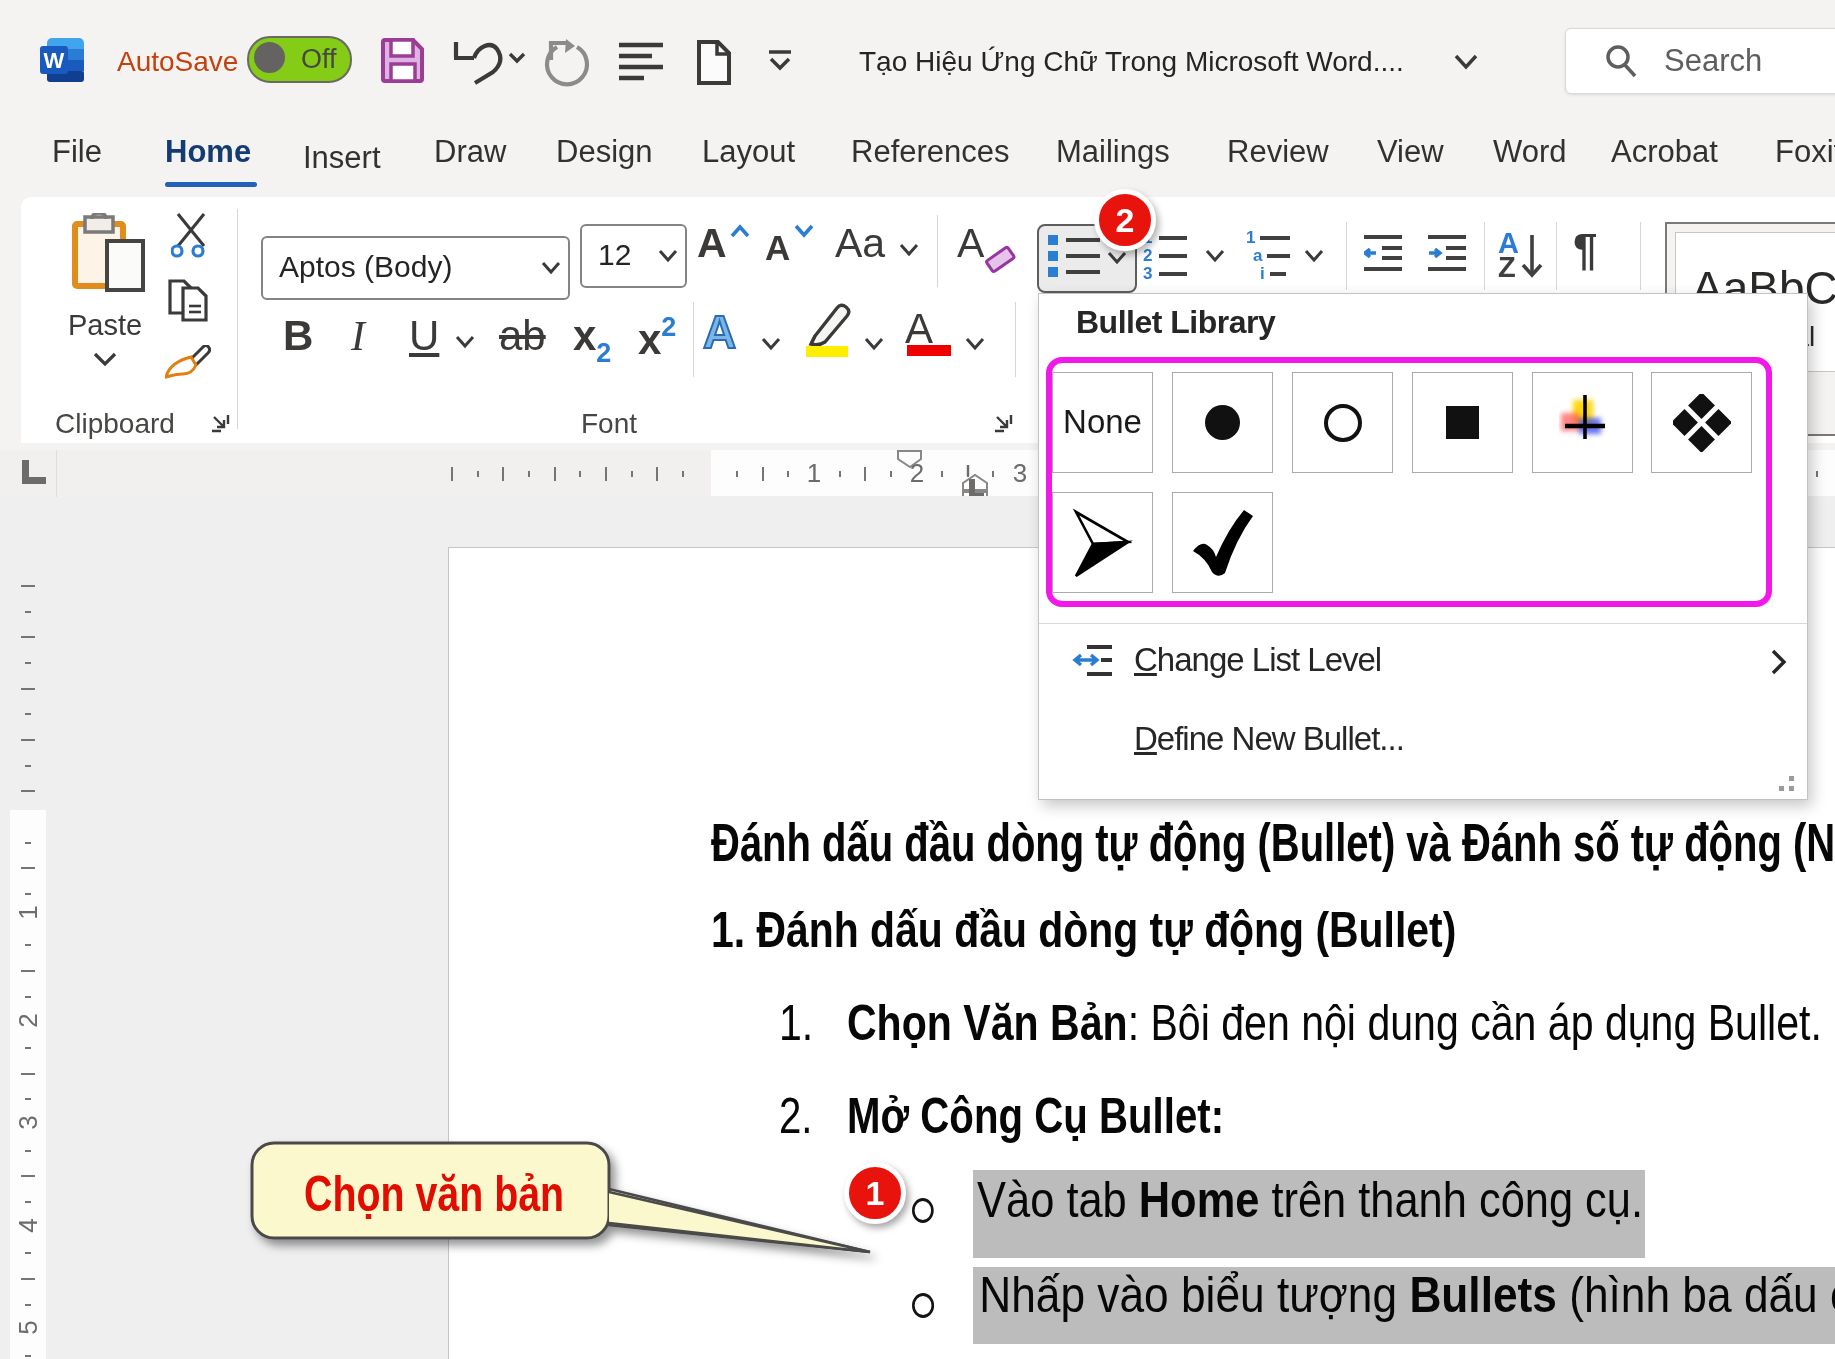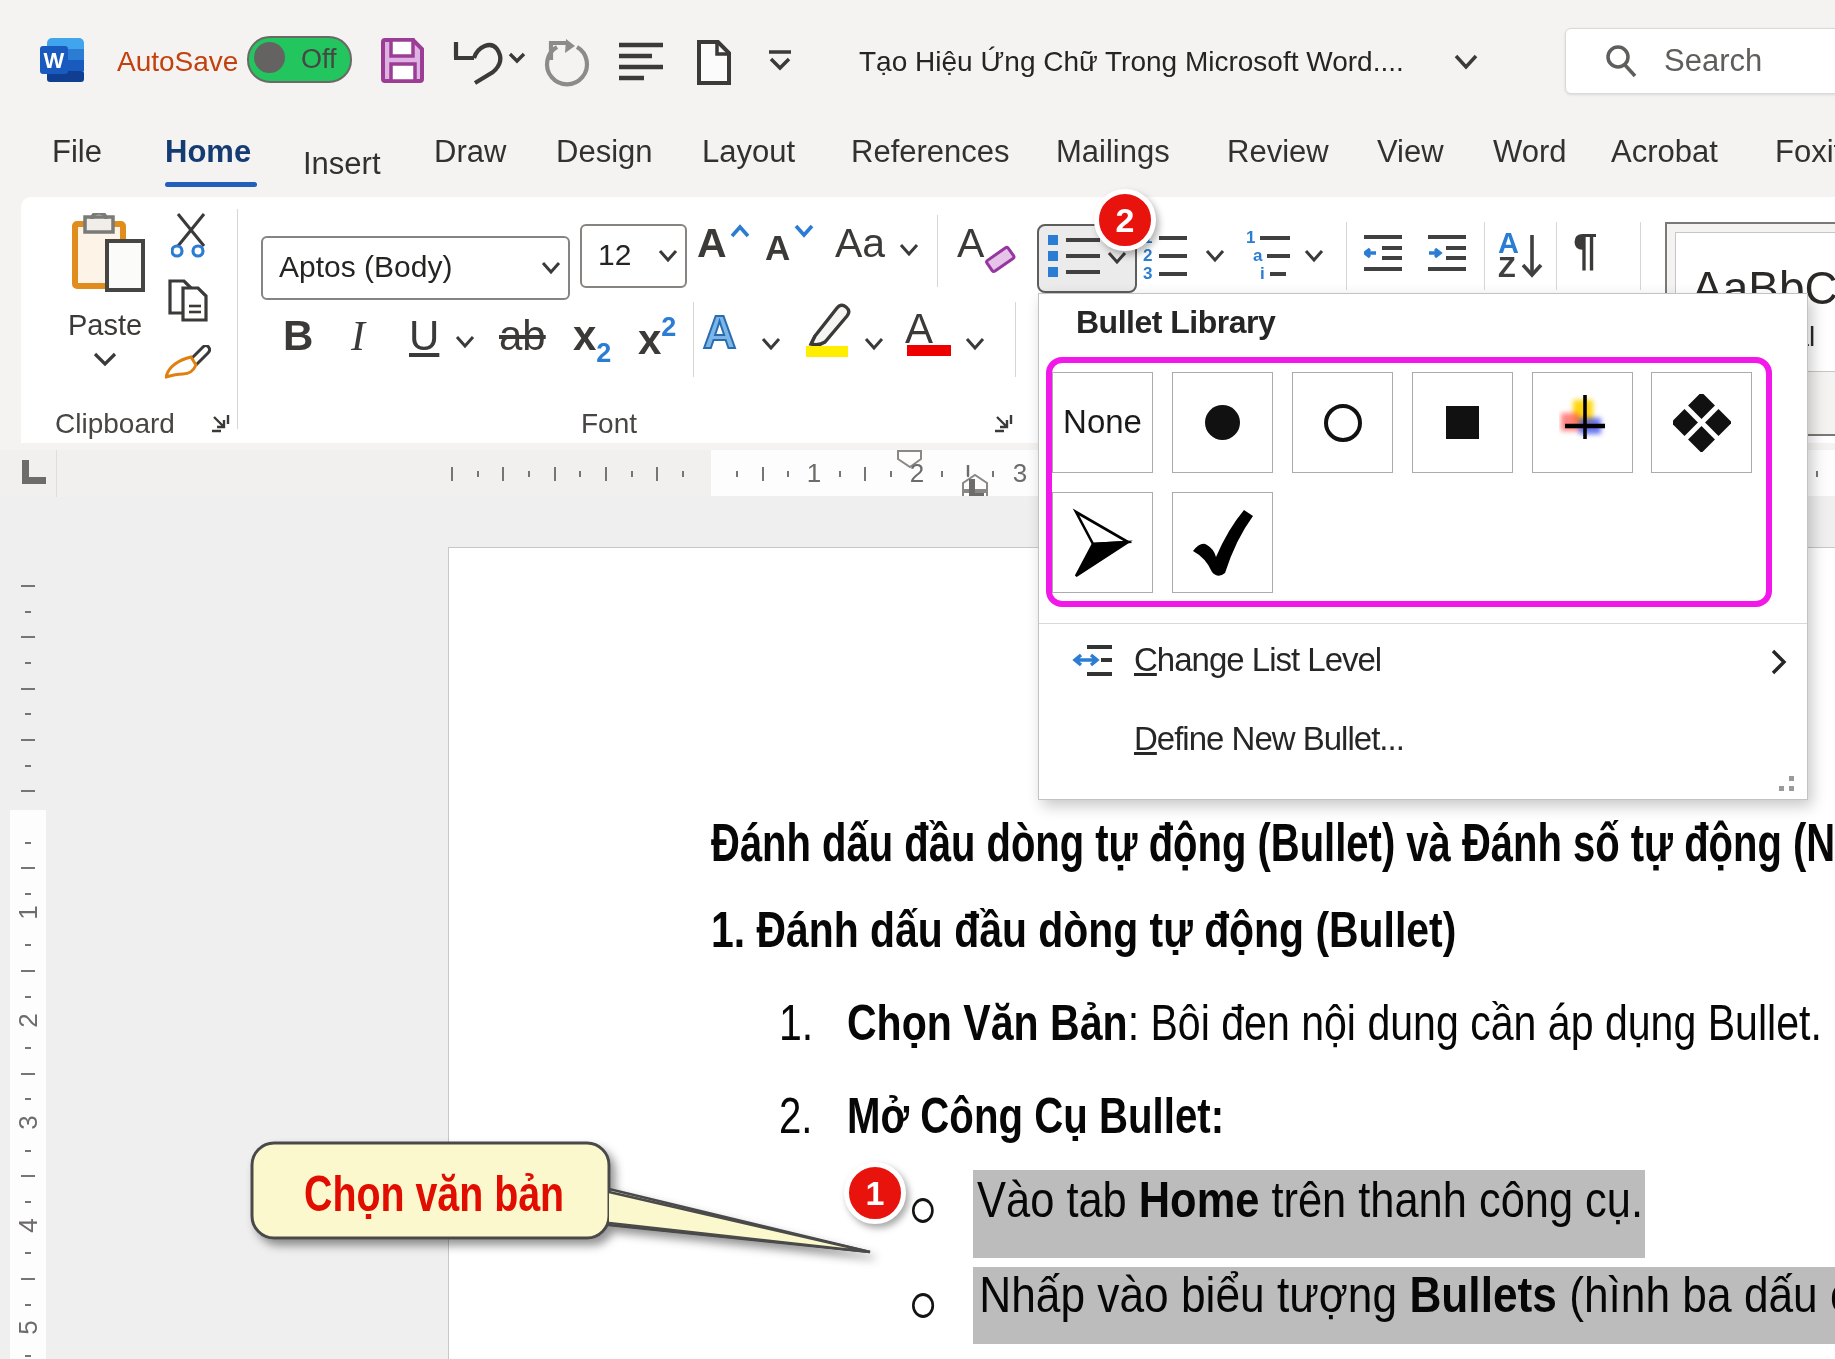--- a/index.html
+++ b/index.html
@@ -16,21 +16,21 @@
   <svg class="abs" style="left:40px;top:38px;" width="44" height="46" viewBox="0 0 44 46">
     <rect x="7" y="0" width="37" height="44" rx="5" fill="#41a5ee"></rect>
     <rect x="7" y="11" width="37" height="11" fill="#2b7cd3"></rect>
     <rect x="7" y="22" width="37" height="11" fill="#185abd"></rect>
     <rect x="7" y="33" width="37" height="11" rx="3" fill="#103f91"></rect>
     <rect x="0" y="8" width="28" height="28" rx="3" fill="#185abd"></rect>
     <text x="14" y="30" font-size="22" font-weight="bold" fill="#ffffff" text-anchor="middle" font-family="Liberation Sans">W</text>
   </svg>
   <div class="abs" style="left:117px;top:46px;font-size:28px;color:#c2410c;">AutoSave</div>
 
-  <div class="abs" style="left:247px;top:36px;width:101px;height:43px;background:#22c55e;border:2px solid #6b6966;border-radius:23px;">
+  <div class="abs" style="left:247px;top:36px;width:101px;height:43px;background:#84cc16;border:2px solid #6b6966;border-radius:23px;">
     <div class="abs" style="left:5px;top:4px;width:31px;height:31px;border-radius:50%;background:#646361;"></div>
     <div class="abs" style="left:52px;top:6px;font-size:27px;color:#484644;">Off</div>
   </div>
 
   <svg class="abs" style="left:381px;top:38px;" width="43" height="45" viewBox="0 0 43 45">
     <path d="M2 4 Q2 2 4 2 L32 2 L41 11 L41 41 Q41 43 39 43 L4 43 Q2 43 2 41 Z" fill="#dfb2e4" stroke="#9c3d95" stroke-width="4"></path>
     <rect x="10" y="2" width="22" height="16" fill="#ffffff" stroke="#9c3d95" stroke-width="3.5"></rect>
     <rect x="10" y="26" width="24" height="17" fill="#ffffff" stroke="#9c3d95" stroke-width="3.5"></rect>
   </svg>
 
@@ -74,21 +74,21 @@
       <line x1="21" y1="21" x2="31" y2="32" stroke="#605e5c" stroke-width="3.5"></line>
     </svg>
     <div class="abs" style="left:98px;top:14px;font-size:31px;color:#605e5c;">Search</div>
   </div>
 </div>
 
 <div id="menubar" class="abs" style="left:0;top:112px;width:1835px;height:85px;background:#f4f3f2;font-size:31px;color:#323130;">
   <div class="abs" style="left:52px;top:22px;">File</div>
   <div class="abs" style="left:165px;top:22px;font-weight:bold;color:#143b72;">Home</div>
   <div class="abs" style="left:165px;top:70px;width:92px;height:5px;background:#2160bb;border-radius:3px;"></div>
-  <div class="abs" style="left:303px;top:34px;">Insert</div>
+  <div class="abs" style="left:303px;top:28px;">Insert</div>
   <div class="abs" style="left:434px;top:22px;">Draw</div>
   <div class="abs" style="left:556px;top:22px;">Design</div>
   <div class="abs" style="left:702px;top:22px;">Layout</div>
   <div class="abs" style="left:851px;top:22px;">References</div>
   <div class="abs" style="left:1056px;top:22px;">Mailings</div>
   <div class="abs" style="left:1227px;top:22px;">Review</div>
   <div class="abs" style="left:1377px;top:22px;">View</div>
   <div class="abs" style="left:1493px;top:22px;">Word</div>
   <div class="abs" style="left:1611px;top:22px;">Acrobat</div>
   <div class="abs" style="left:1775px;top:22px;">Foxit</div>

